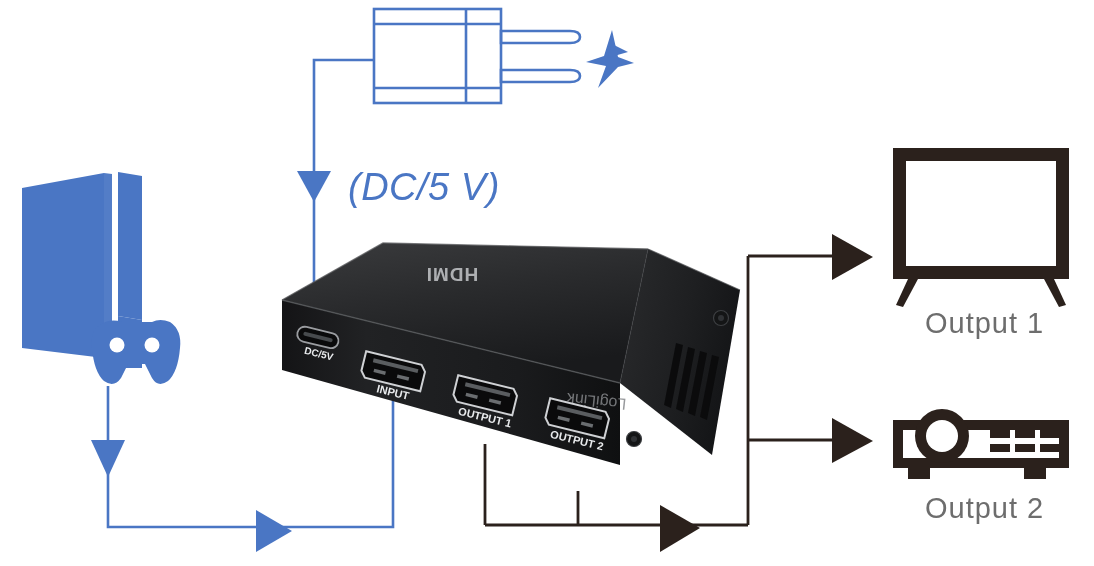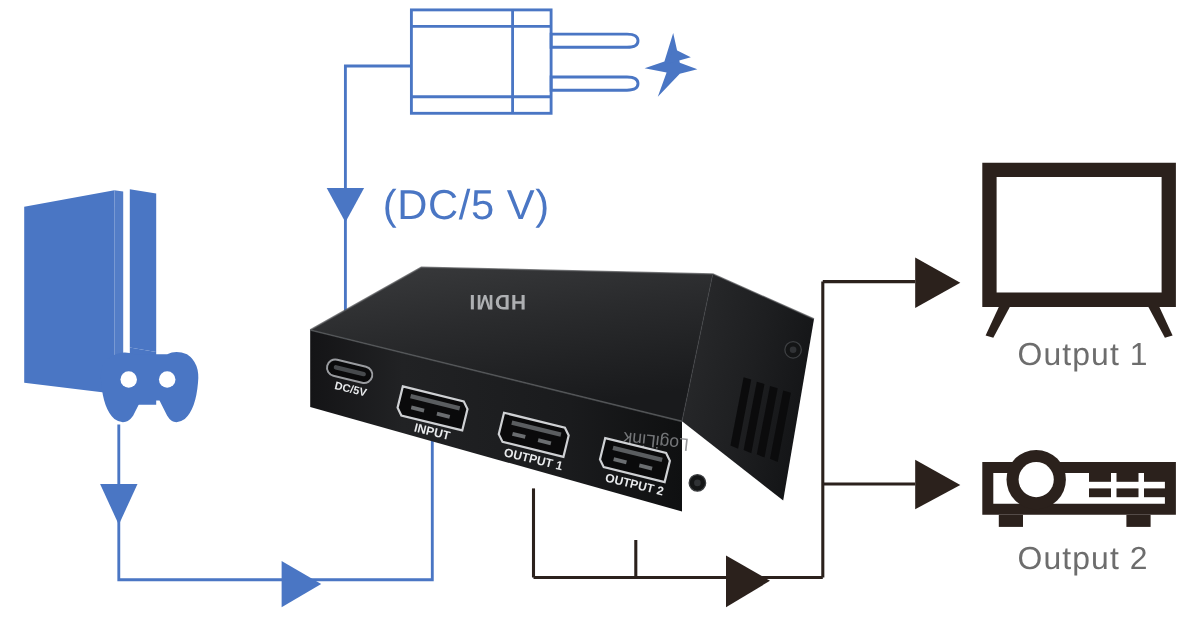--- a/index.html
+++ b/index.html
@@ -26,20 +26,21 @@
   }
   .label-dc {
     position: absolute;
     left: 348px;
     top: 166px;
     font-size: 38px;
     letter-spacing: 0.5px;
     color: #4a76c4;
     font-family: "Liberation Sans", sans-serif;
     white-space: nowrap;
+    font-style: italic;
   }
   .out-label {
     position: absolute;
     font-size: 29px;
     color: #6d6d6d;
     font-family: "Liberation Sans", sans-serif;
     white-space: nowrap;
     letter-spacing: 1px;
   }
   #out1-label { left: 925px; top: 307px; }

